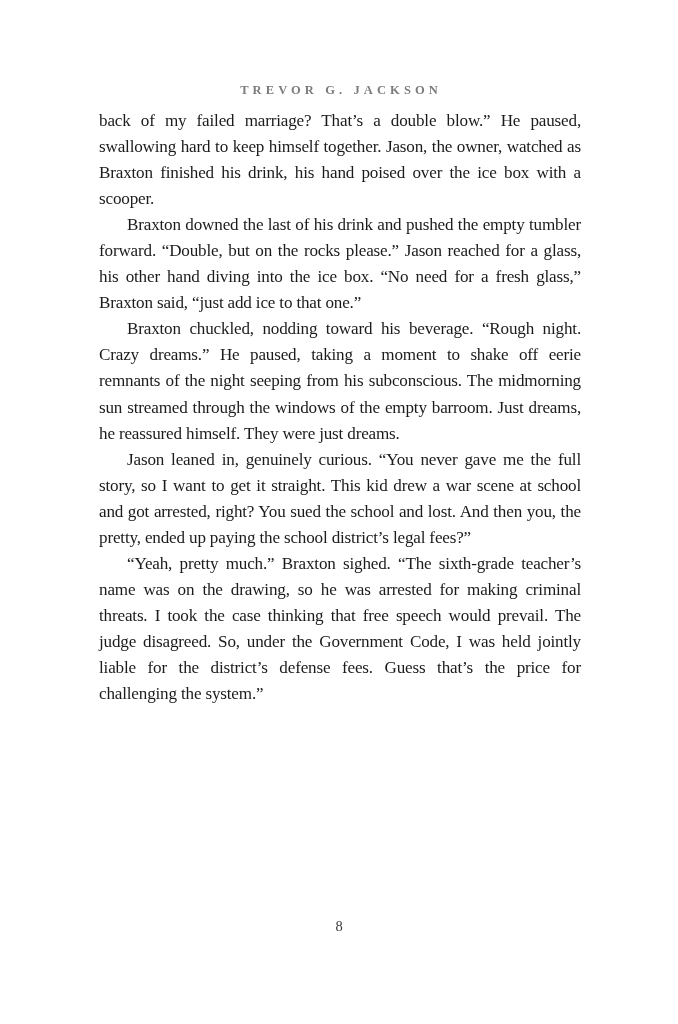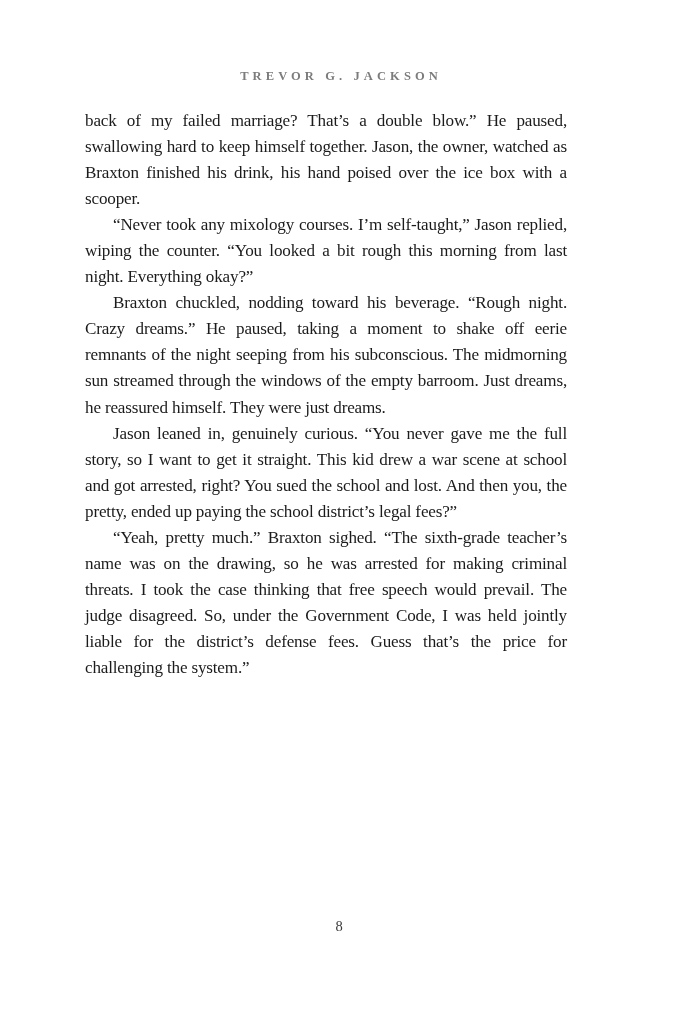--- a/index.html
+++ b/index.html
@@ -15,39 +15,39 @@
     height: 1024px;
     background: #ffffff;
     overflow: hidden;
     font-family: "Liberation Serif", "DejaVu Serif", serif;
     -webkit-font-smoothing: antialiased;
   }
 
   
   .running-head {
     position: absolute;
-    top: 68px;
+    top: 82px;
     left: 0;
     right: 0;
     text-align: center;
     font-family: "Liberation Serif", "DejaVu Serif", serif;
     font-weight: bold;
     font-size: 12.5px;
     letter-spacing: 4.1px;
     text-indent: 4.1px;
     color: #7c7c7c;
     line-height: 16px;
     white-space: nowrap;
   }
 
   
   .text-block {
     position: absolute;
     top: 108px;
-    left: 85px;
+    left: 99px;
     width: 482px;
   }
 
   .para {
     margin: 0;
     text-align: justify;
     text-justify: inter-word;
     font-size: 17.1px;
     line-height: 26.05px;
     color: #1b1b1b;
@@ -79,21 +79,21 @@
 </style>
 </head>
 <body>
 
 <div class="page">
 
   <div class="running-head">TREVOR G. JACKSON</div>
 
   <div class="text-block">
     <p class="para">back of my failed marriage? That’s a double blow.” He paused, swallowing hard to keep himself together. Jason, the owner, watched as Braxton finished his drink, his hand poised over the ice box with a scooper.</p>
-    <p class="para">“Never took any mixology courses. I’m self-taught,” Jason replied, wiping the counter. “You looked a bit rough this morning from last night. Everything okay?”</p>
+    <p class="para">Braxton downed the last of his drink and pushed the empty tumbler forward. “Double, but on the rocks please.” Jason reached for a glass, his other hand diving into the ice box. “No need for a fresh glass,” Braxton said, “just add ice to that one.”</p>
     <p class="para">Braxton chuckled, nodding toward his beverage. “Rough night. Crazy dreams.” He paused, taking a moment to shake off eerie remnants of the night seeping from his subconscious. The midmorning sun streamed through the windows of the empty barroom. Just dreams, he reassured himself. They were just dreams.</p>
     <p class="para">Jason leaned in, genuinely curious. “You never gave me the full story, so I want to get it straight. This kid drew a war scene at school and got arrested, right? You sued the school and lost. And then you, the pretty, ended up paying the school district’s legal fees?”</p>
     <p class="para">“Yeah, pretty much.” Braxton sighed. “The sixth-grade teacher’s name was on the drawing, so he was arrested for making criminal threats. I took the case thinking that free speech would prevail. The judge disagreed. So, under the Government Code, I was held jointly liable for the district’s defense fees. Guess that’s the price for challenging the system.”</p>
   </div>
 
   <div class="folio">8</div>
 
 </div>
 
 </body></html>

